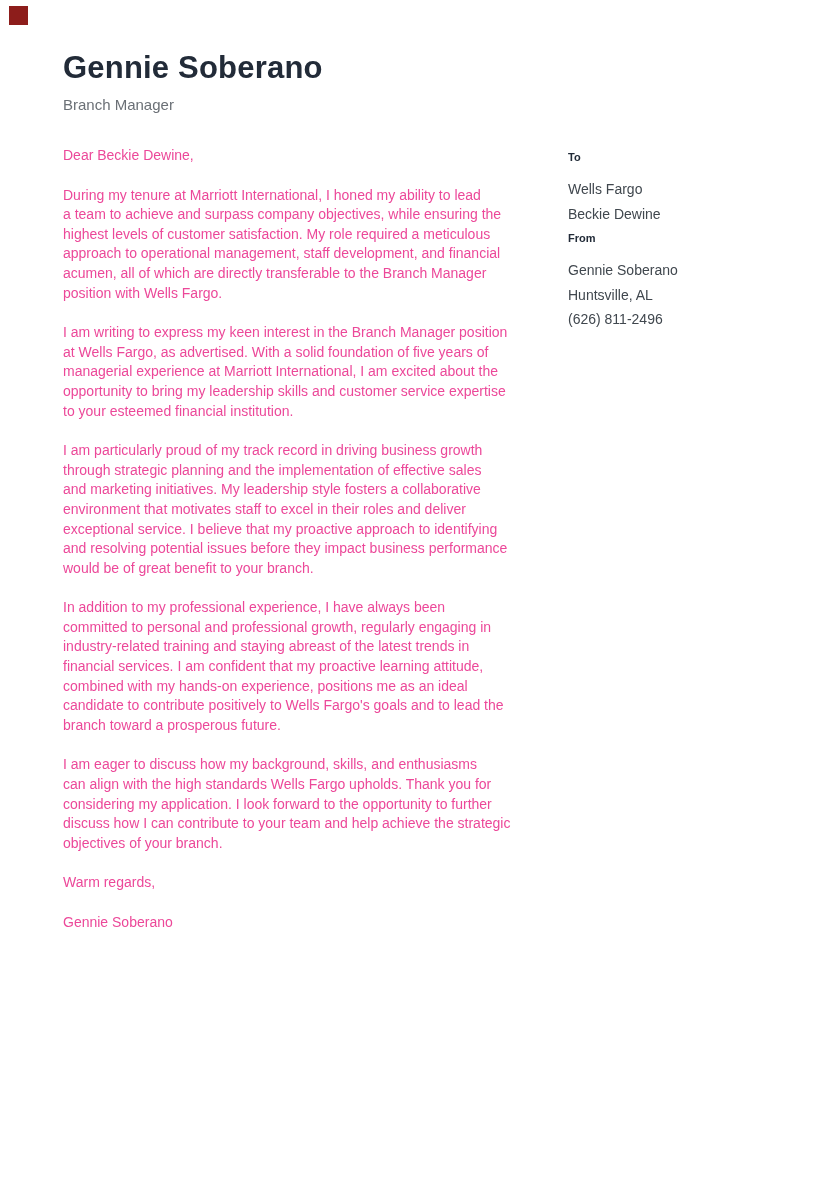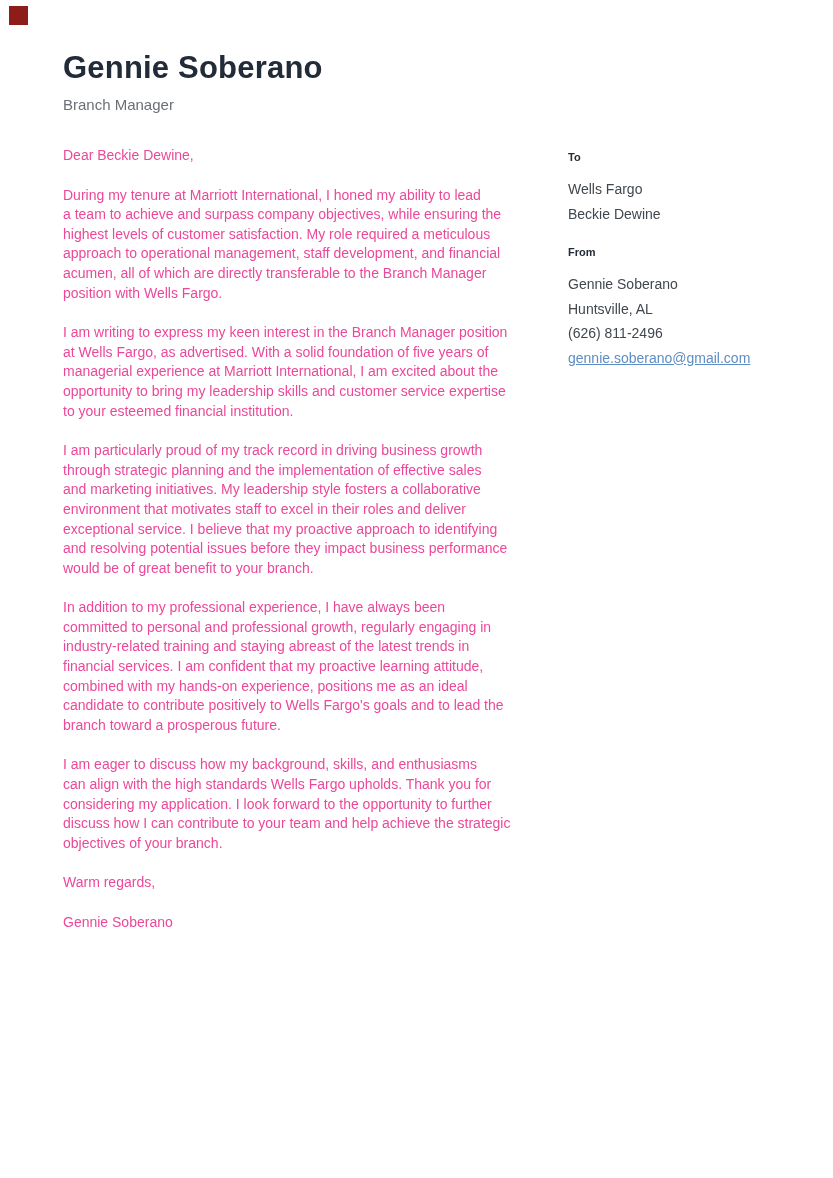--- a/index.html
+++ b/index.html
@@ -59,21 +59,21 @@
     width: 245px;
     color: #40474e;
   }
   .sidebar h2 {
     margin: 0 0 9px 0;
     font-size: 11px;
     line-height: 22px;
     font-weight: 700;
     color: #222b38;
   }
-  .sidebar h2.from-h { margin-top: 15px; }
+  .sidebar h2.from-h { margin-top: 1px; }
   .sidebar .item {
     font-size: 14px;
     line-height: 24.5px;
   }
   .sidebar a {
     color: #5d8dc4;
     text-decoration: underline;
   }
 </style>
 </head>
@@ -126,18 +126,15 @@
 
   <div class="sidebar">
     <h2>To</h2>
     <div class="item">Wells Fargo</div>
     <div class="item">Beckie Dewine</div>
 
     <h2 class="from-h">From</h2>
     <div class="item">Gennie Soberano</div>
     <div class="item">Huntsville, AL</div>
     <div class="item">(626) 811-2496</div>
-    <div class="item">
-      <a href="#" style="color: rgb(93, 141, 196);">gennie.soberano@gmail.com</a>
-    </div>
   </div>
 
 </div>
 
 </body></html>

